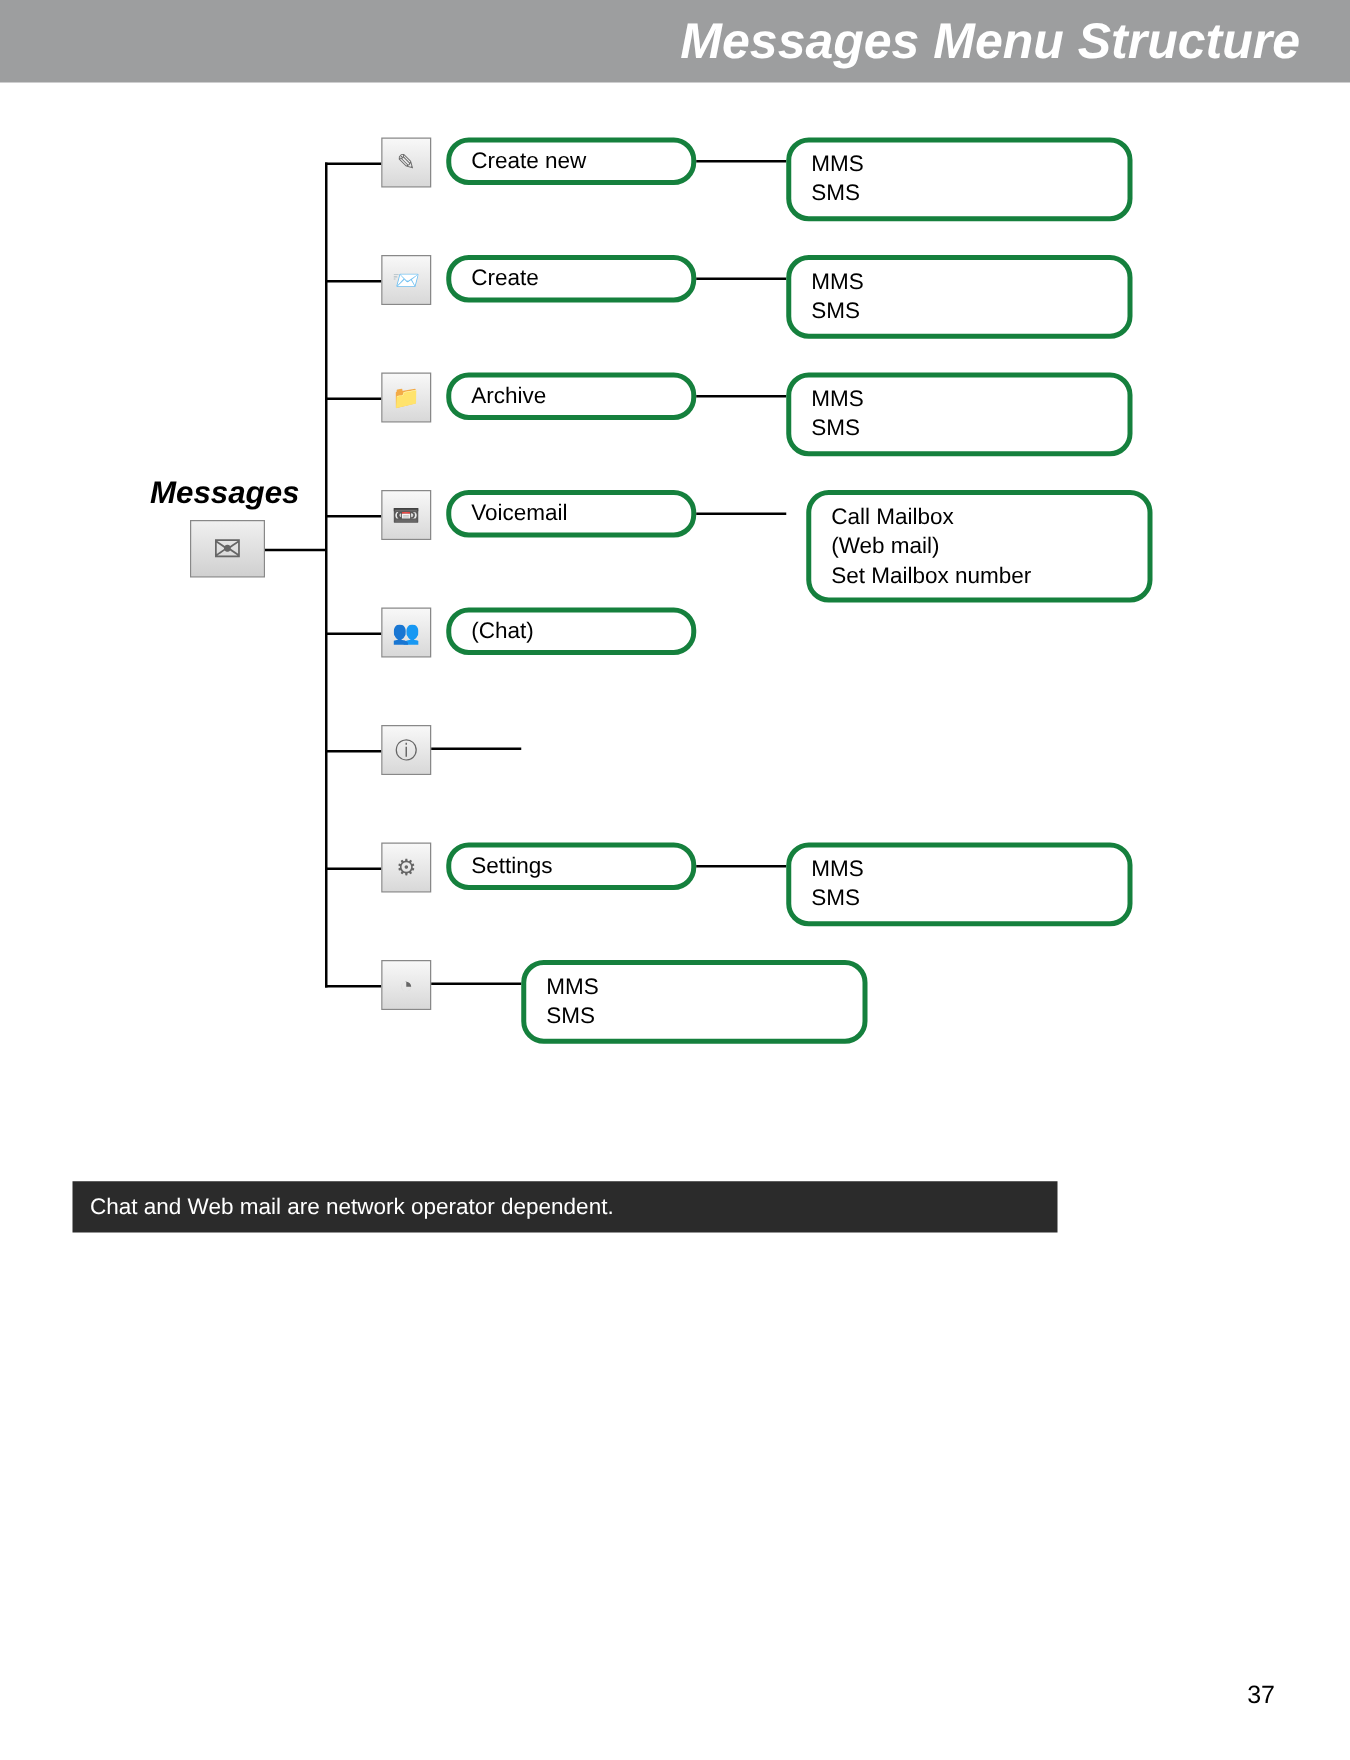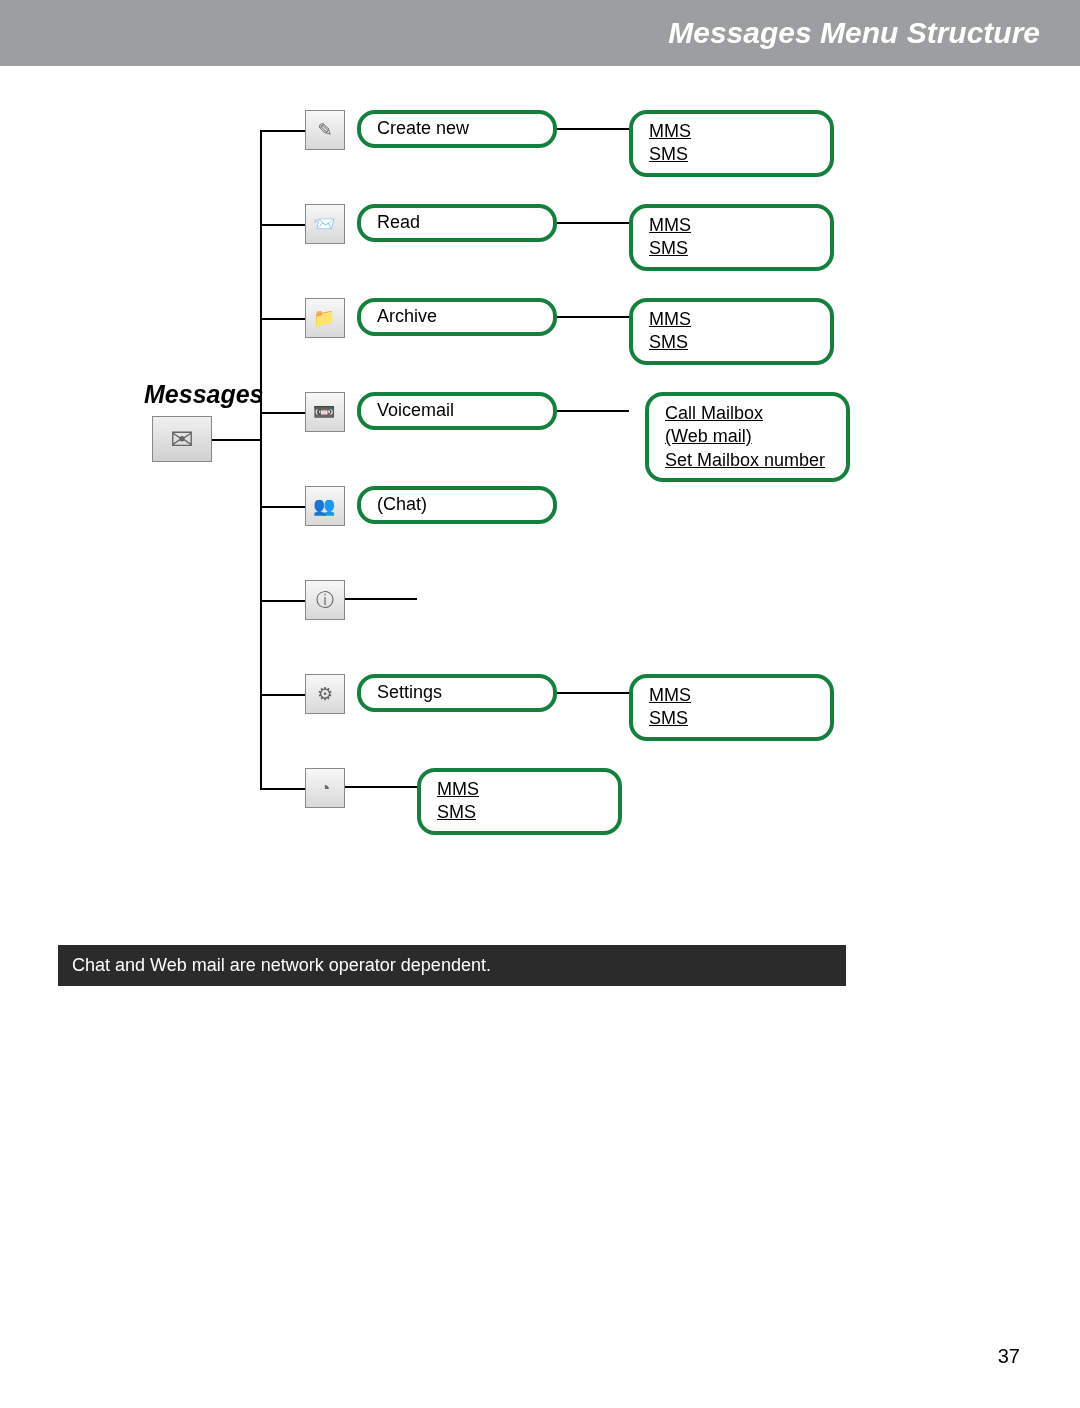--- a/index.html
+++ b/index.html
@@ -16,39 +16,38 @@
     width: 100%;
     height: 66px;
     background: #9d9e9f;
     display: flex;
     align-items: center;
     justify-content: flex-end;
     padding-right: 40px;
   }
   .header-title {
     color: #fff;
-    font-size: 30px;
+    font-size: 40px;
     font-weight: bold;
     font-style: italic;
   }
   .diagram {
     position: absolute;
     top: 90px;
     left: 60px;
     width: 920px;
     height: 820px;
   }
   .root-label {
     position: absolute;
     left: 60px;
     top: 290px;
     font-size: 25px;
     font-weight: bold;
     font-style: italic;
-    margin-left: 24px;
   }
   .root-icon {
     position: absolute;
     left: 92px;
     top: 326px;
     width: 60px;
     height: 46px;
     border: 1px solid #888;
     background: linear-gradient(#f0f0f0, #d0d0d0);
     display: flex;
@@ -84,24 +83,23 @@
     line-height: 1.3;
   }
   .pill-menu {
     width: 200px;
     margin-left: 12px;
     height: 38px;
     display: flex;
     align-items: center;
   }
   .pill-sub {
-    width: 205px;
+    width: 277px;
     margin-left: 72px;
     min-height: 38px;
-    text-decoration: underline;
   }
   .connector-h {
     position: absolute;
     height: 2px;
     background: #000;
   }
   .connector-v {
     position: absolute;
     width: 2px;
     background: #000;
@@ -147,21 +145,21 @@
       </div>
     <div class="connector-h" style="position:static; width:72px; height:2px; margin-top:18px; margin-left:0; background:#000;"></div>
     <div class="pill pill-sub" style="margin-left:0;"><span style="white-space:pre-line;">MMS
 SMS</span></div>
   </div>
 
   <div class="connector-h" style="left:200px; top:134px; width:45px;"></div>
   <div class="menu-item" style="top:114px;">
     <div class="item-icon">📨</div>
     <div class="pill pill-menu">
-        <span>Read</span>
+        <span>Create</span>
       </div>
     <div class="connector-h" style="position:static; width:72px; height:2px; margin-top:18px; background:#000;"></div>
     <div class="pill pill-sub" style="margin-left:0;"><span style="white-space:pre-line;">MMS
 SMS</span></div>
   </div>
 
   <div class="connector-h" style="left:200px; top:228px; width:45px;"></div>
   <div class="menu-item" style="top:208px;">
     <div class="item-icon">📁</div>
     <div class="pill pill-menu">

